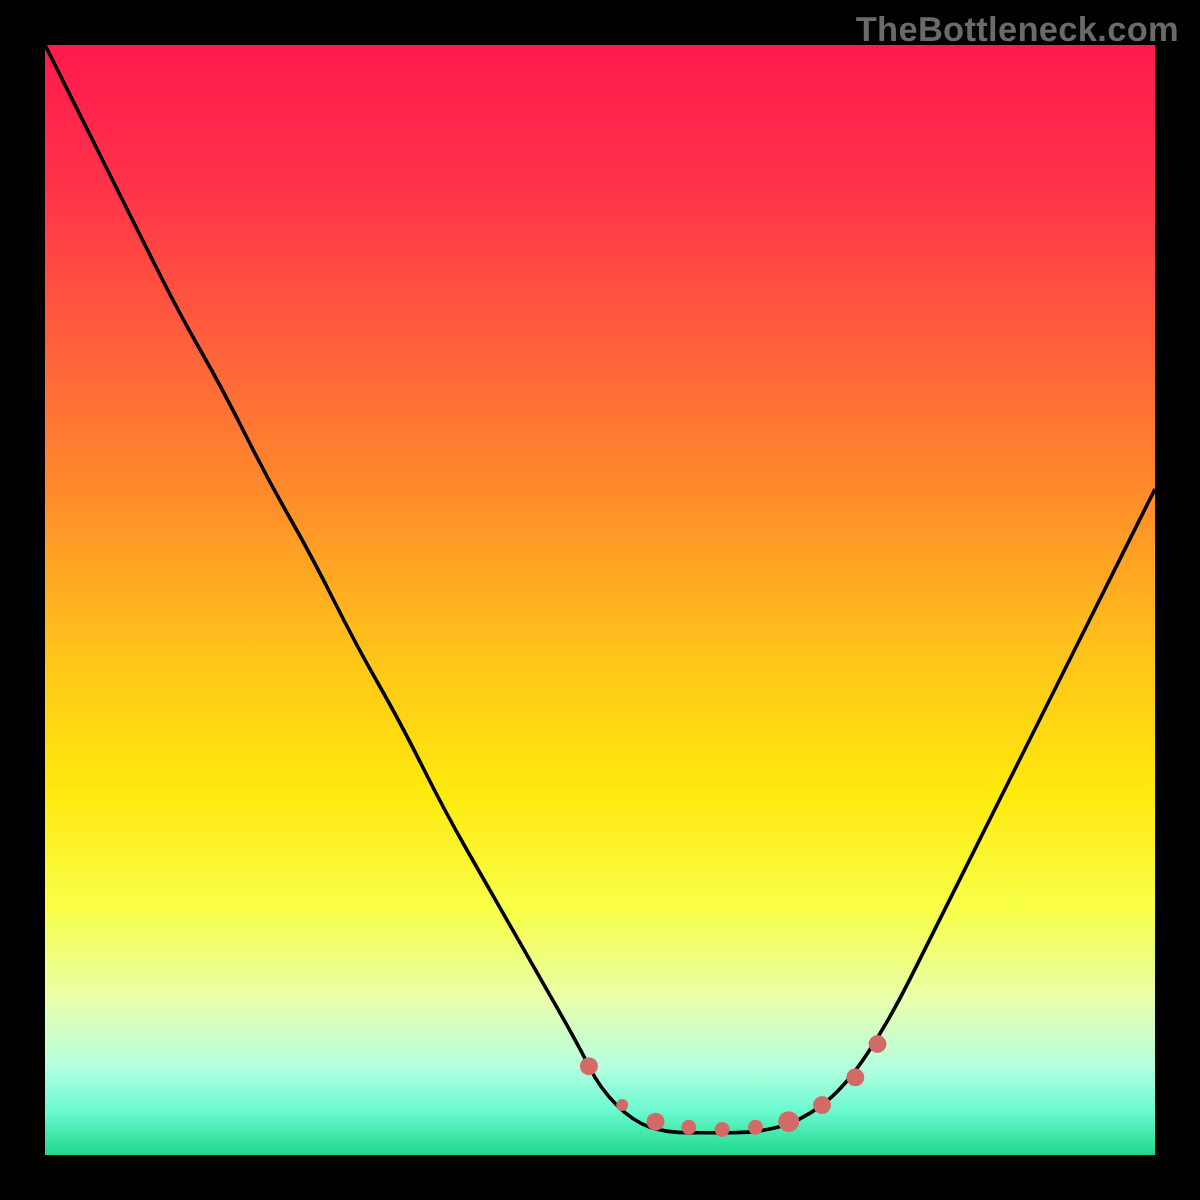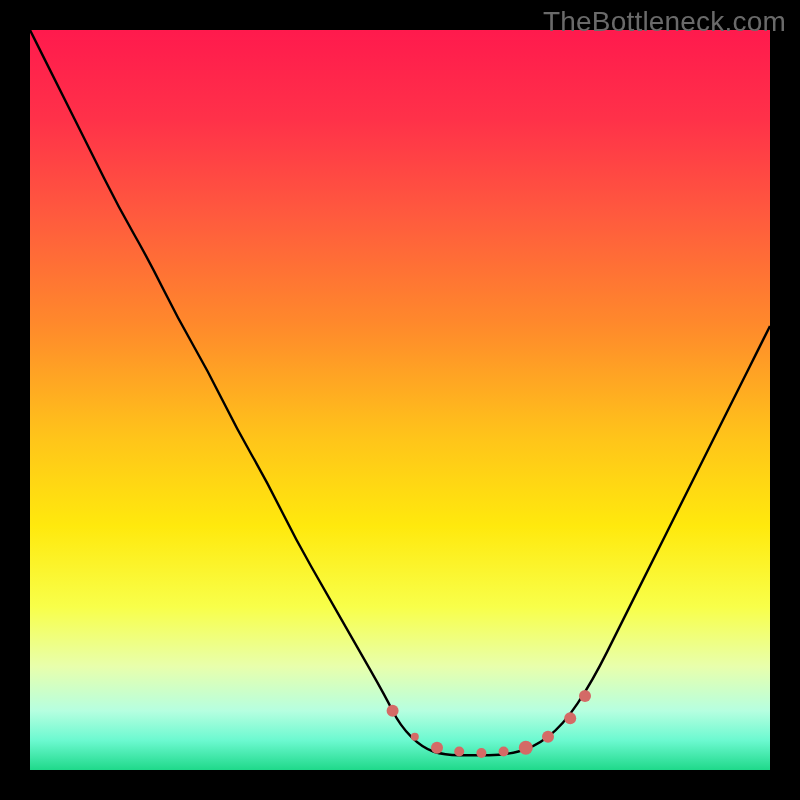--- a/index.html
+++ b/index.html
@@ -9,22 +9,22 @@
     background: #000;
     font-family: Arial, Helvetica, sans-serif;
     position: relative;
     overflow: hidden;
   }
   .watermark {
     position: absolute;
     top: 6px;
     right: 14px;
     color: #6a6a6a;
-    font-size: 28px;
-    font-weight: 400;
+    font-size: 23px;
+    font-weight: 700;
     letter-spacing: 0.2px;
     z-index: 10;
   }
   .plot {
     position: absolute;
     left: 30px;
     top: 30px;
     width: 740px;
     height: 740px;
   }

